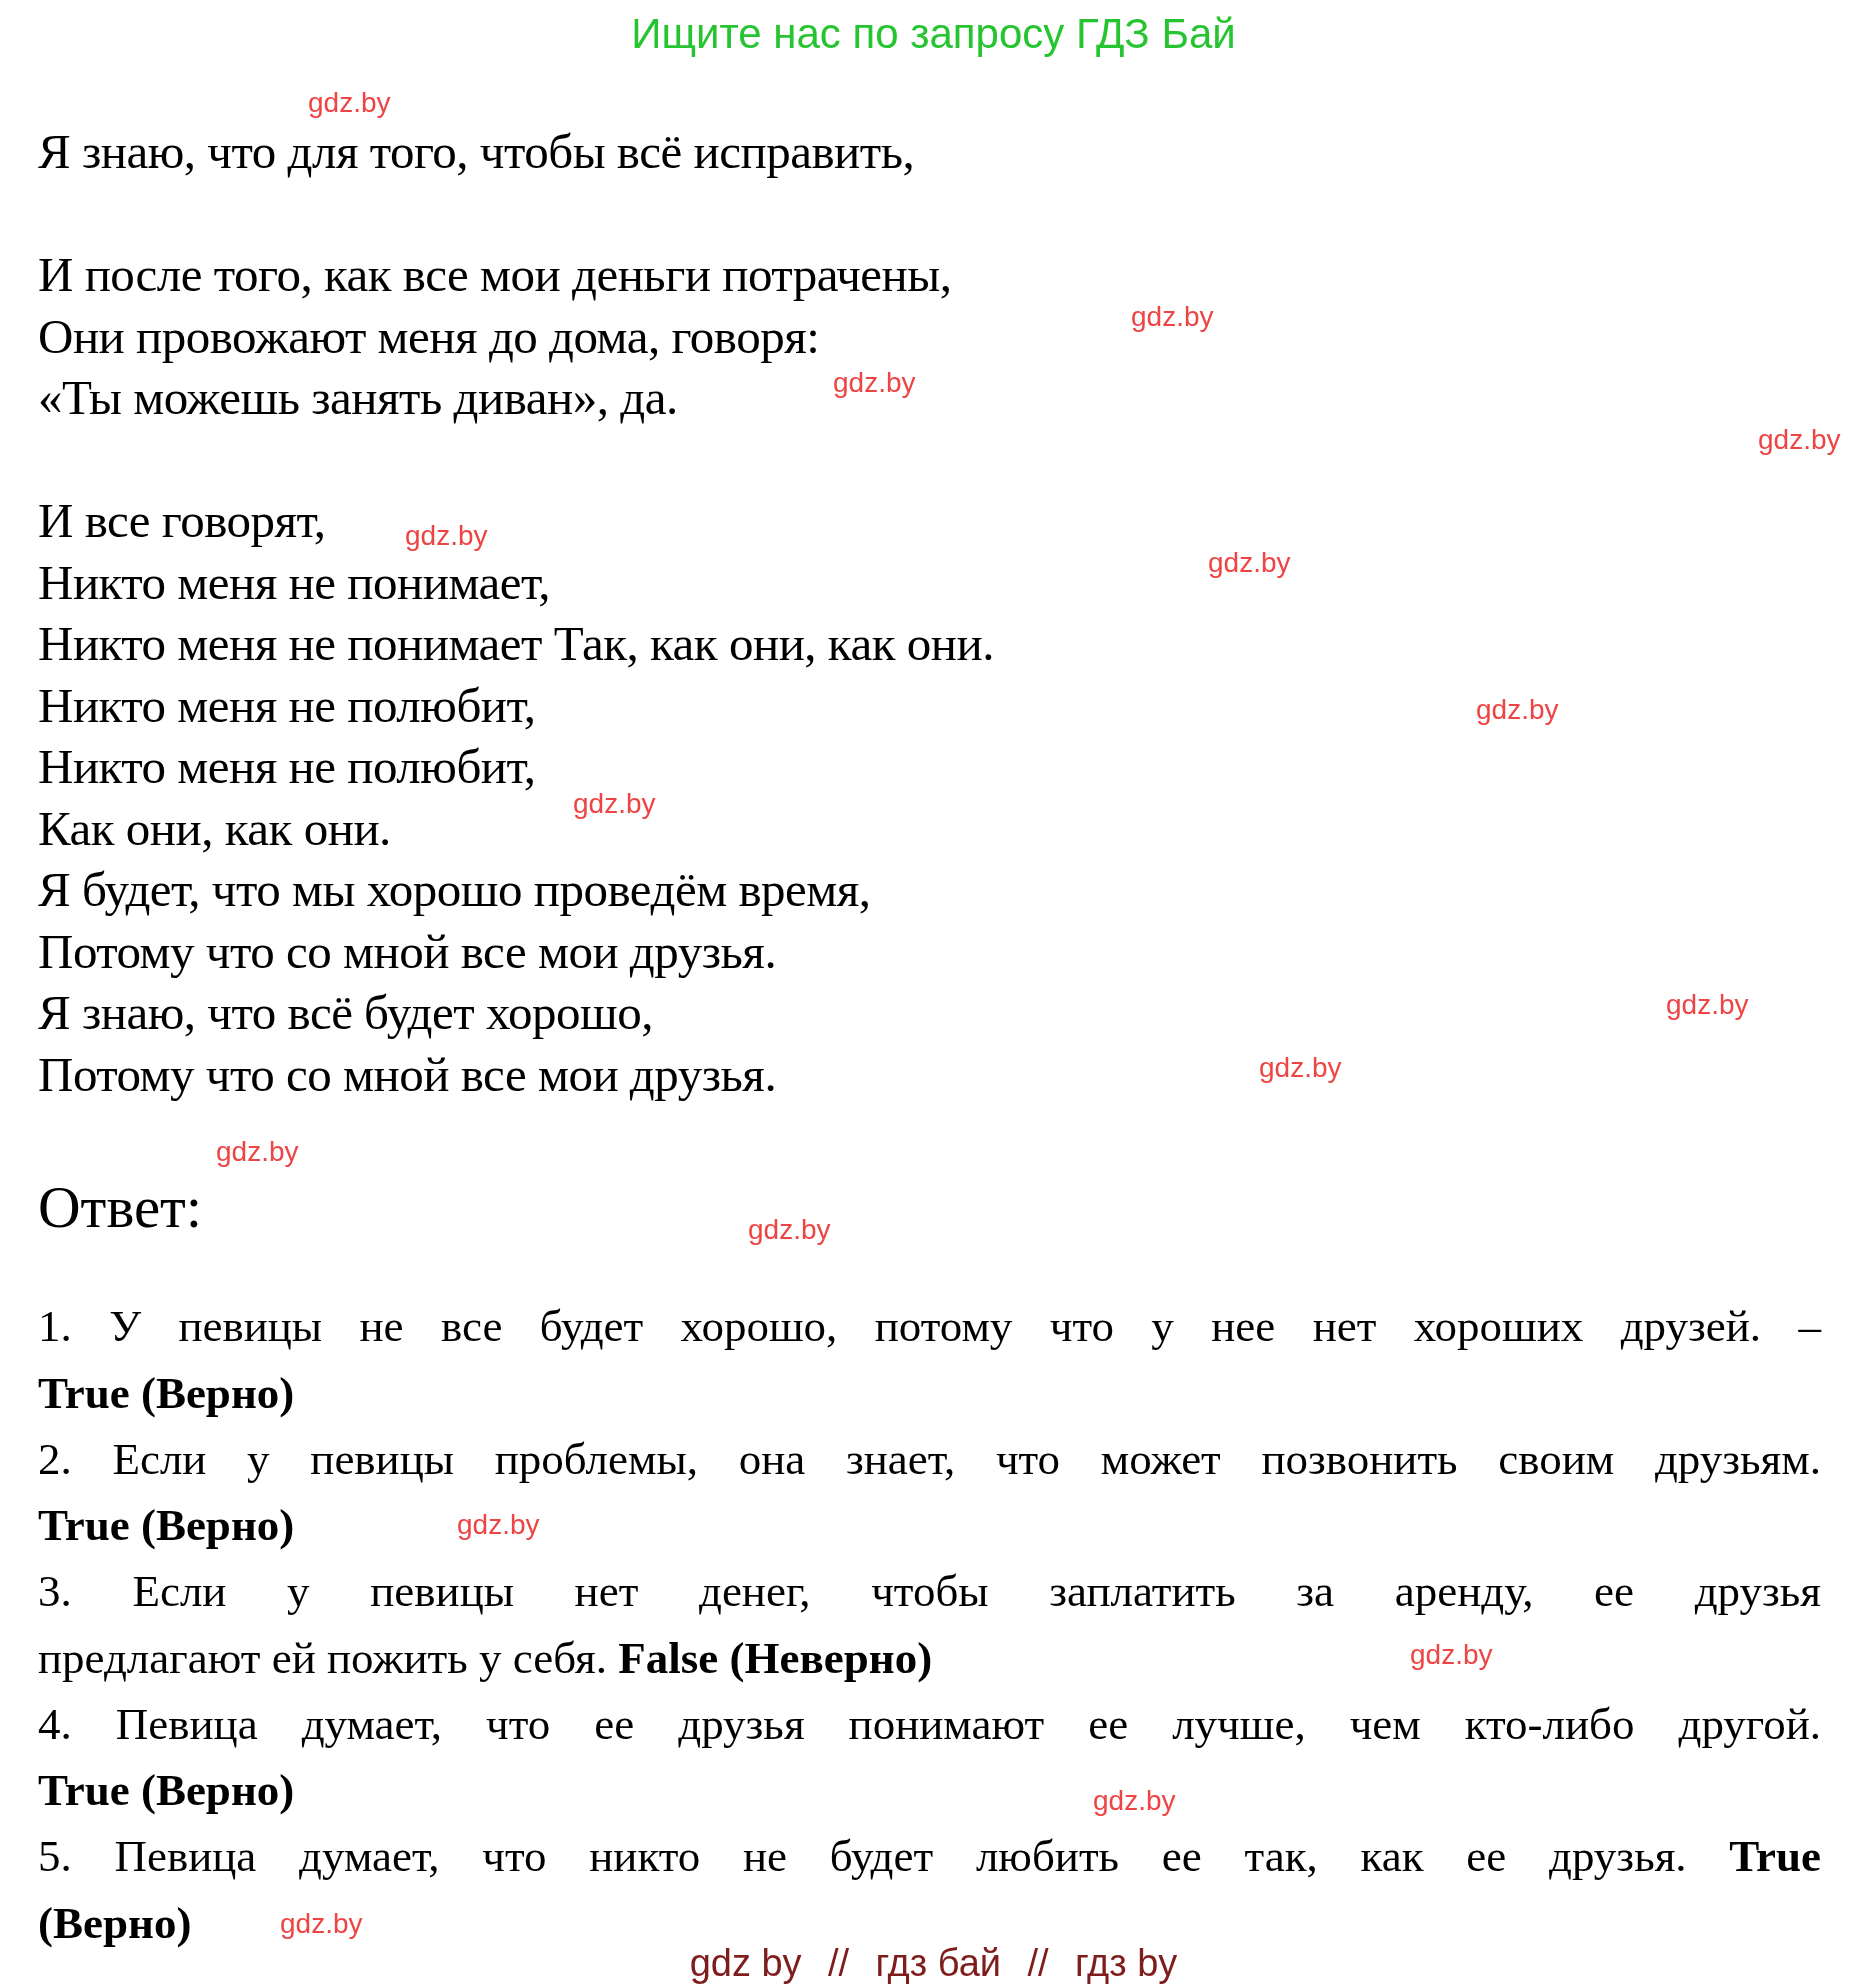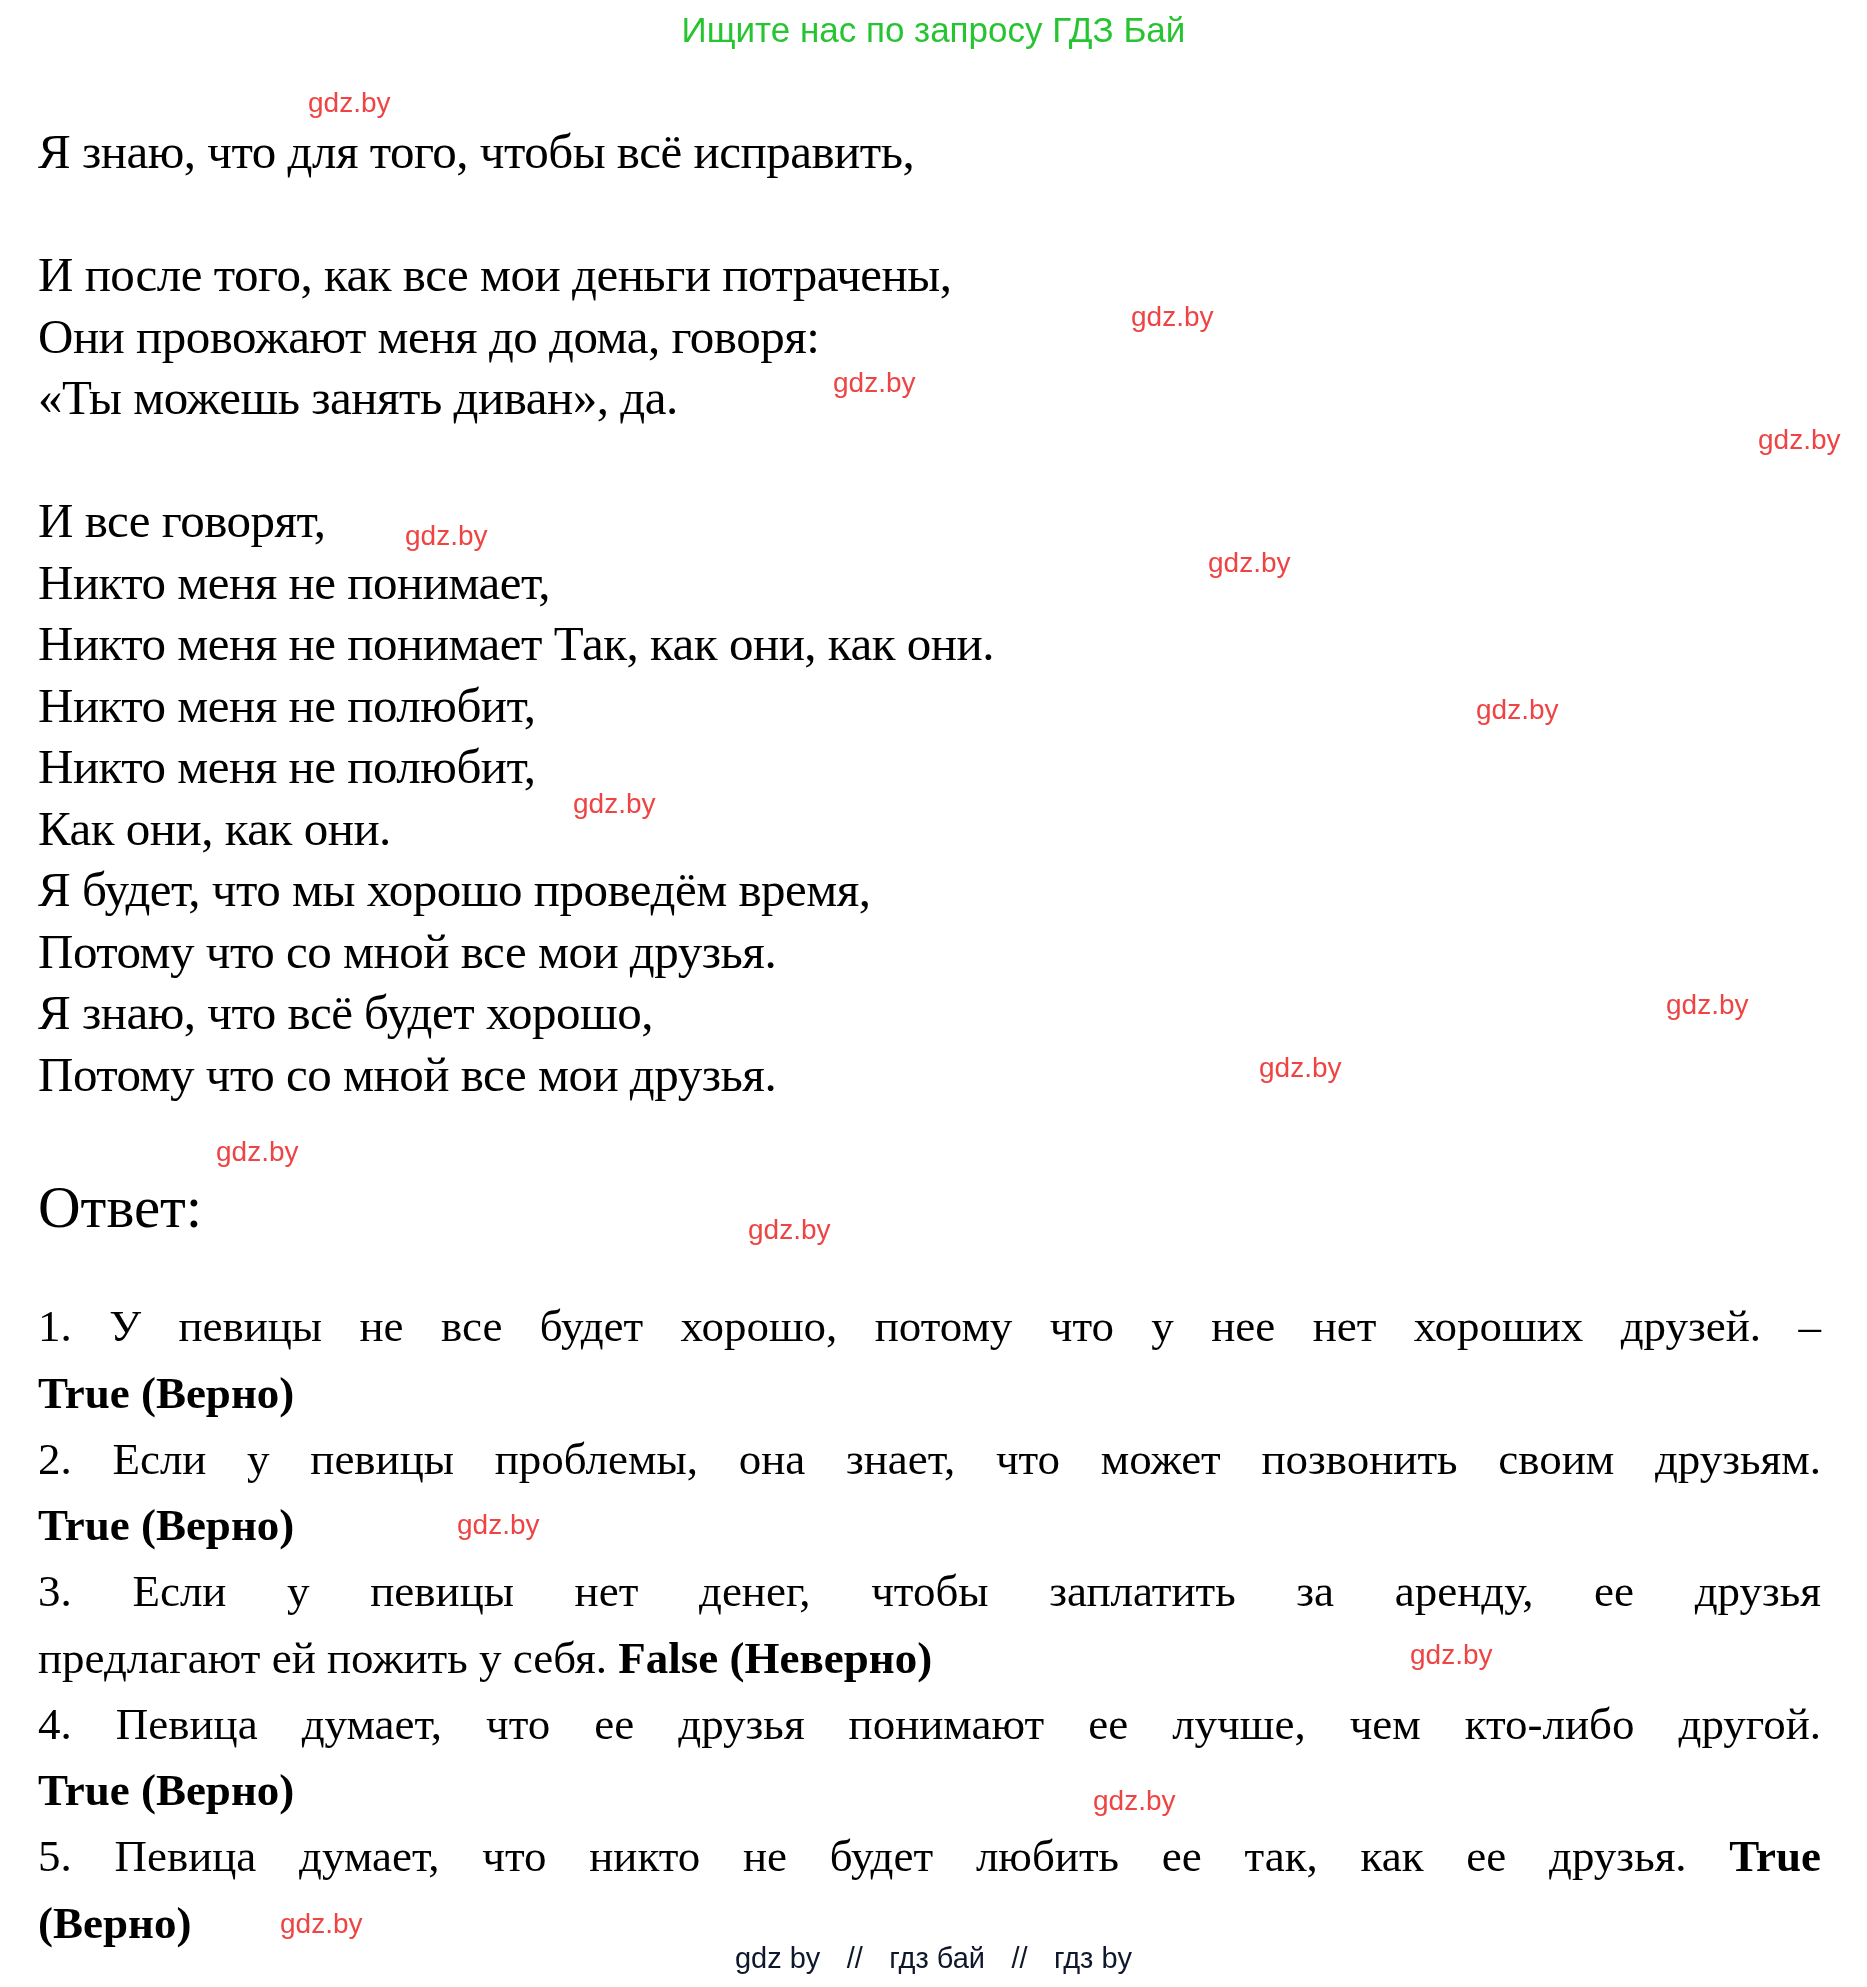--- a/index.html
+++ b/index.html
@@ -10,21 +10,21 @@
     background: #ffffff;
     overflow: hidden;
     font-family: "Liberation Serif", serif;
     color: #000000;
   }
   .promo {
     position: absolute;
     top: 9.5px; left: 0; right: 0;
     text-align: center;
     font-family: "Liberation Sans", sans-serif;
-    font-size: 35px;
+    font-size: 42px;
     color: #27c431;
     white-space: nowrap;
   }
   .lyric {
     position: absolute;
     left: 38px;
     font-size: 49px;
     line-height: 57px;
     white-space: nowrap;
     letter-spacing: -0.5px;
@@ -54,22 +54,22 @@
     font-family: "Liberation Sans", sans-serif;
     font-size: 28px;
     color: #ef4444;
     white-space: nowrap;
   }
   .footer {
     position: absolute;
     top: 1942px; left: 0; right: 0;
     text-align: center;
     font-family: "Liberation Sans", sans-serif;
-    font-size: 29px;
-    color: #0f172a;
+    font-size: 38px;
+    color: #7f1d1d;
     white-space: nowrap;
   }
   .footer span { margin: 0 13.2px; }
 </style>
 </head>
 <body>
 
 <div class="page">
 
   <div class="promo">Ищите нас по запросу ГДЗ Бай</div>

